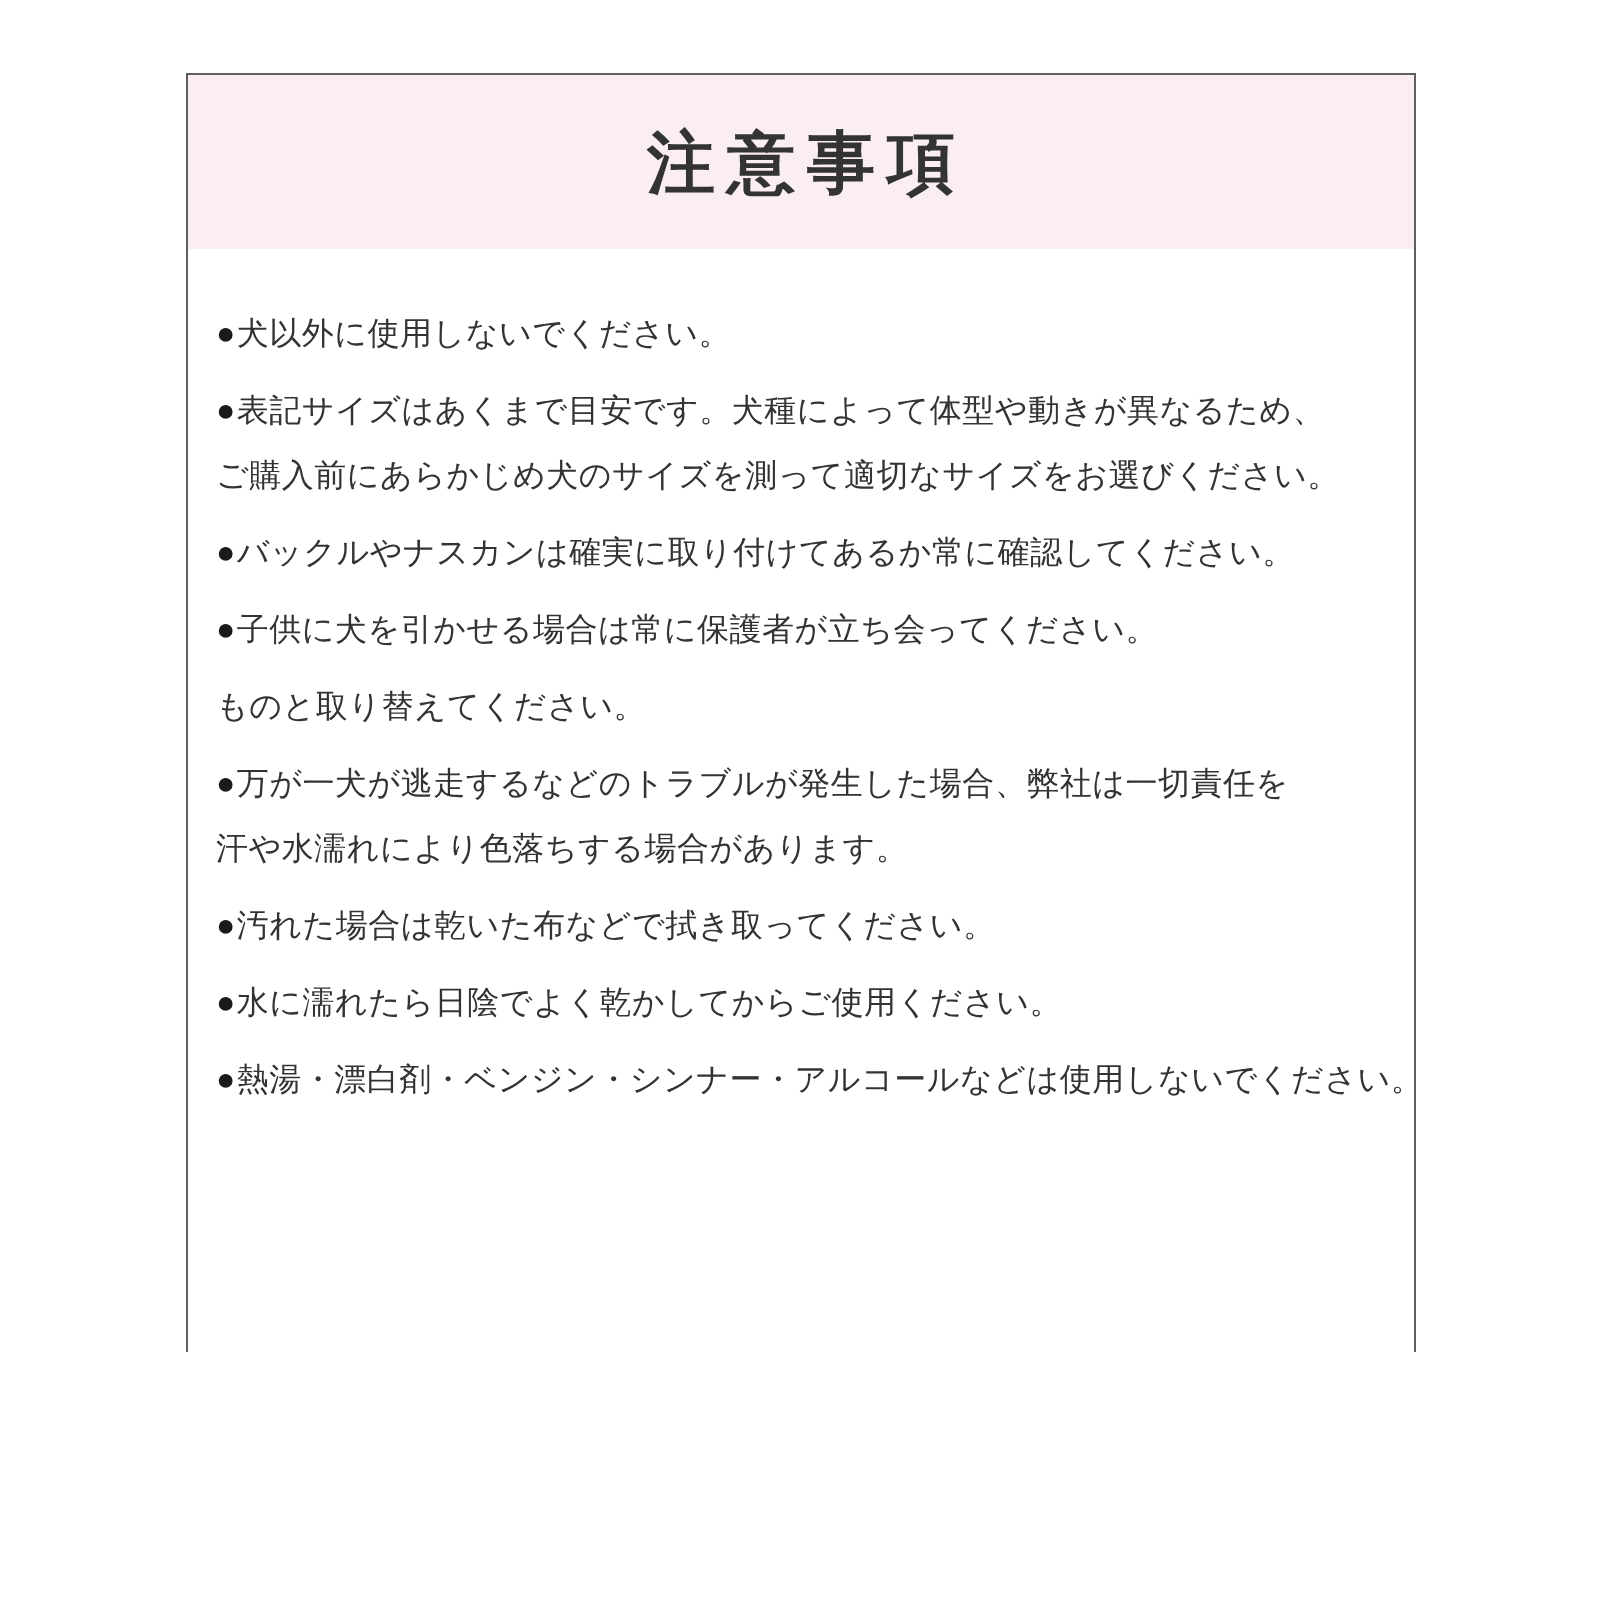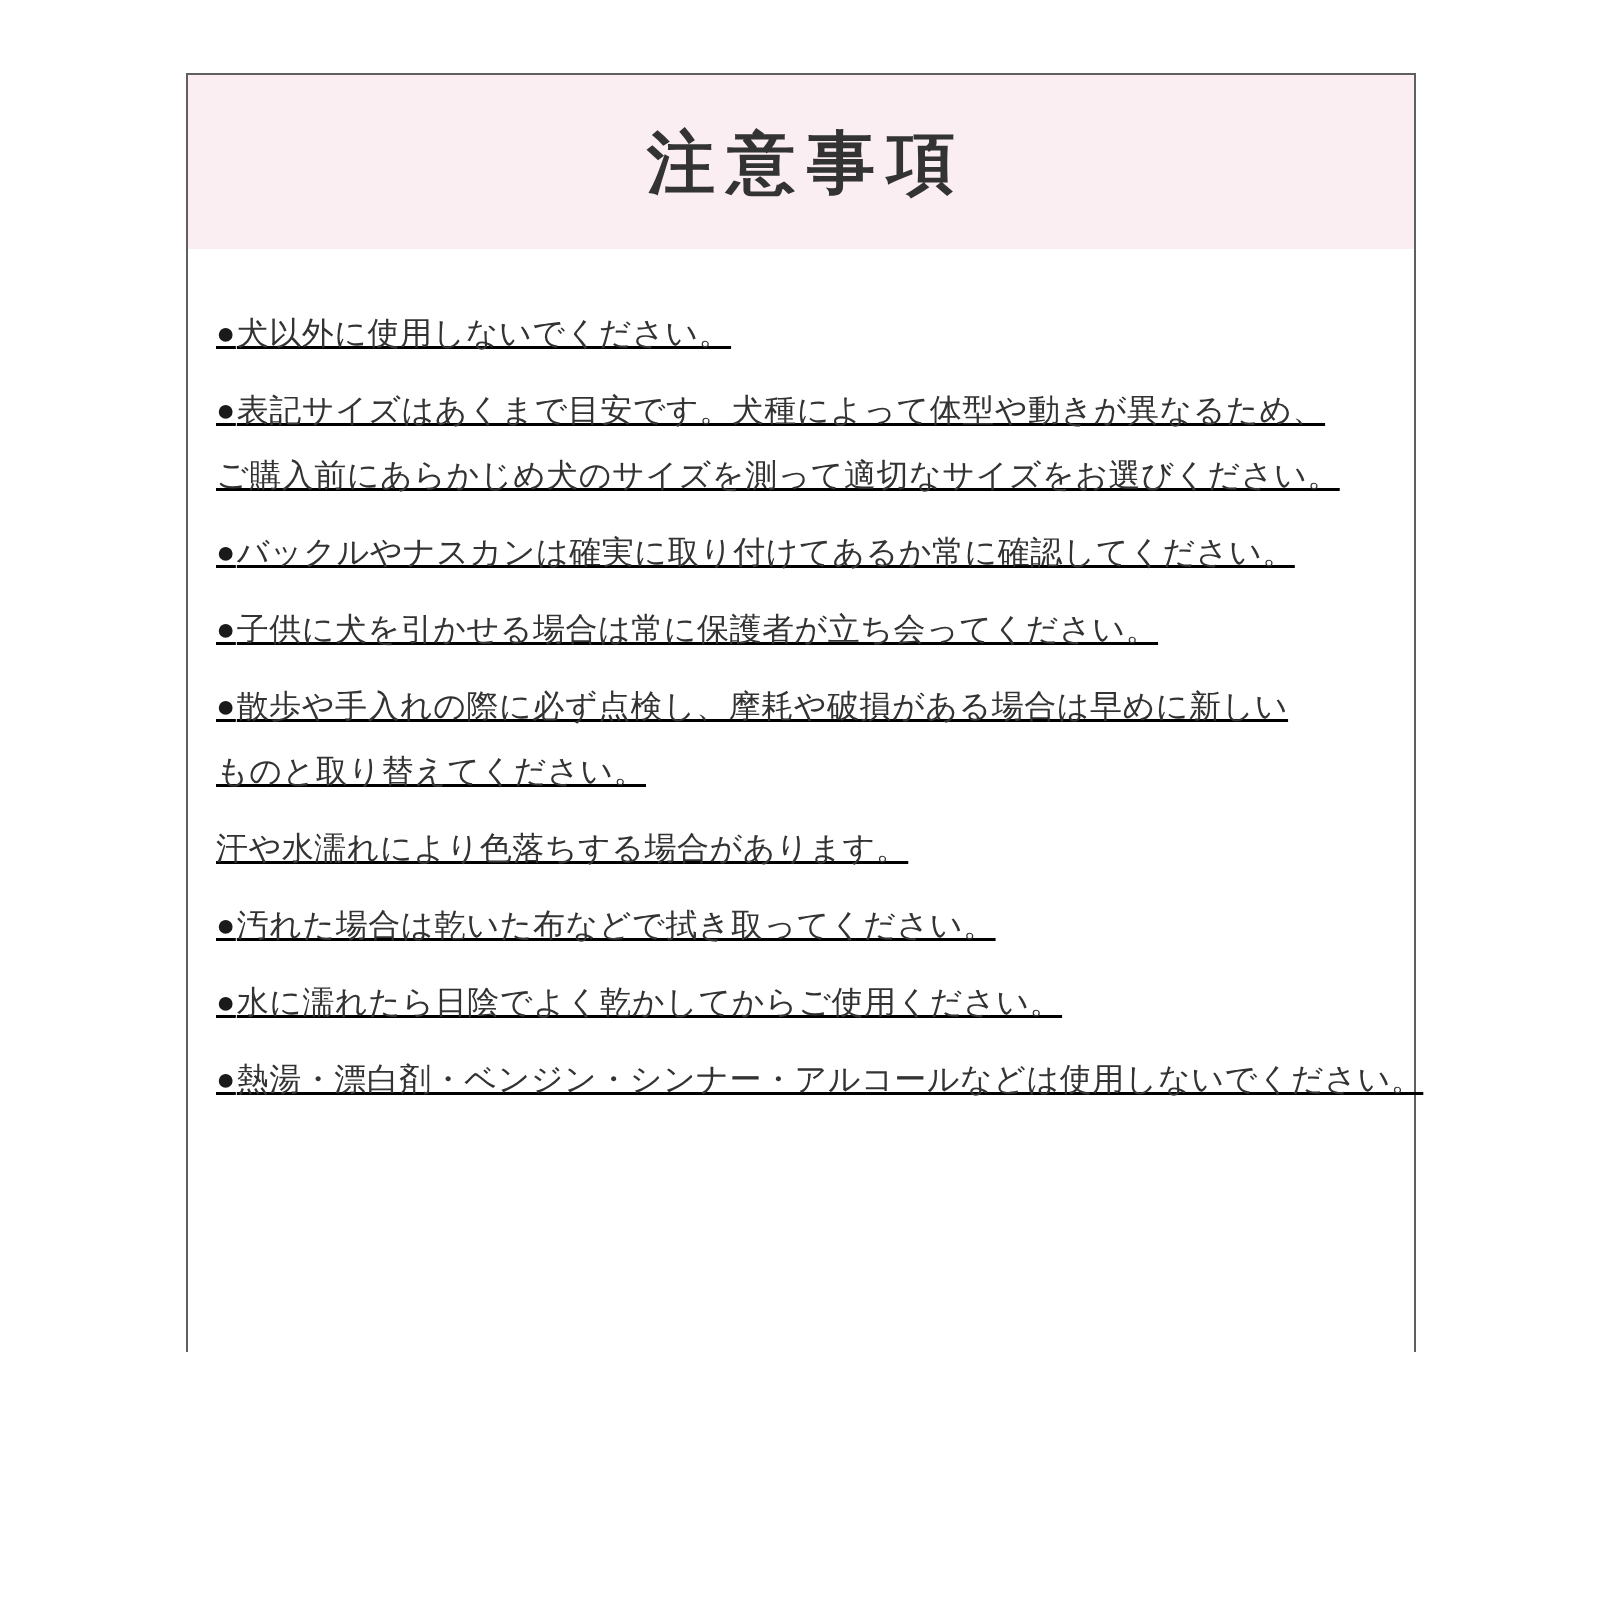--- a/index.html
+++ b/index.html
@@ -35,21 +35,20 @@
   .notice-title {
     font-size: 68px;
     font-weight: 600;
     color: #333333;
     letter-spacing: 12px;
     text-indent: 12px; 
     line-height: 1;
   }
   .notice-body {
     padding: 52px 28px 0 28px;
-    text-decoration: underline;
   }
   .notice-item {
     margin: 0 0 12px 0;
     font-size: 32px;
     line-height: 65px;
     letter-spacing: 0.5px;
     color: #333333;
   }
   .notice-line {
     display: block;
@@ -77,24 +76,24 @@
           <span class="notice-line"><span class="bullet">●</span>表記サイズはあくまで目安です。犬種によって体型や動きが異なるため、</span>
           <span class="notice-line">ご購入前にあらかじめ犬のサイズを測って適切なサイズをお選びください。</span>
         </div>
         <div class="notice-item">
           <span class="notice-line"><span class="bullet">●</span>バックルやナスカンは確実に取り付けてあるか常に確認してください。</span>
         </div>
         <div class="notice-item">
           <span class="notice-line"><span class="bullet">●</span>子供に犬を引かせる場合は常に保護者が立ち会ってください。</span>
         </div>
         <div class="notice-item">
-          <span class="notice-line"><span class="bullet">●</span>散歩や手入れの際に必ず点検し、摩耗や破損がある場合は早めに新しい</span>
           <span class="notice-line">ものと取り替えてください。</span>
         </div>
         <div class="notice-item">
+          <span class="notice-line"><span class="bullet">●</span>万が一犬が逃走するなどのトラブルが発生した場合、弊社は一切責任を</span>
           <span class="notice-line">汗や水濡れにより色落ちする場合があります。</span>
         </div>
         <div class="notice-item">
           <span class="notice-line"><span class="bullet">●</span>汚れた場合は乾いた布などで拭き取ってください。</span>
         </div>
         <div class="notice-item">
           <span class="notice-line"><span class="bullet">●</span>水に濡れたら日陰でよく乾かしてからご使用ください。</span>
         </div>
         <div class="notice-item">
           <span class="notice-line"><span class="bullet">●</span>熱湯・漂白剤・ベンジン・シンナー・アルコールなどは使用しないでください。</span>

